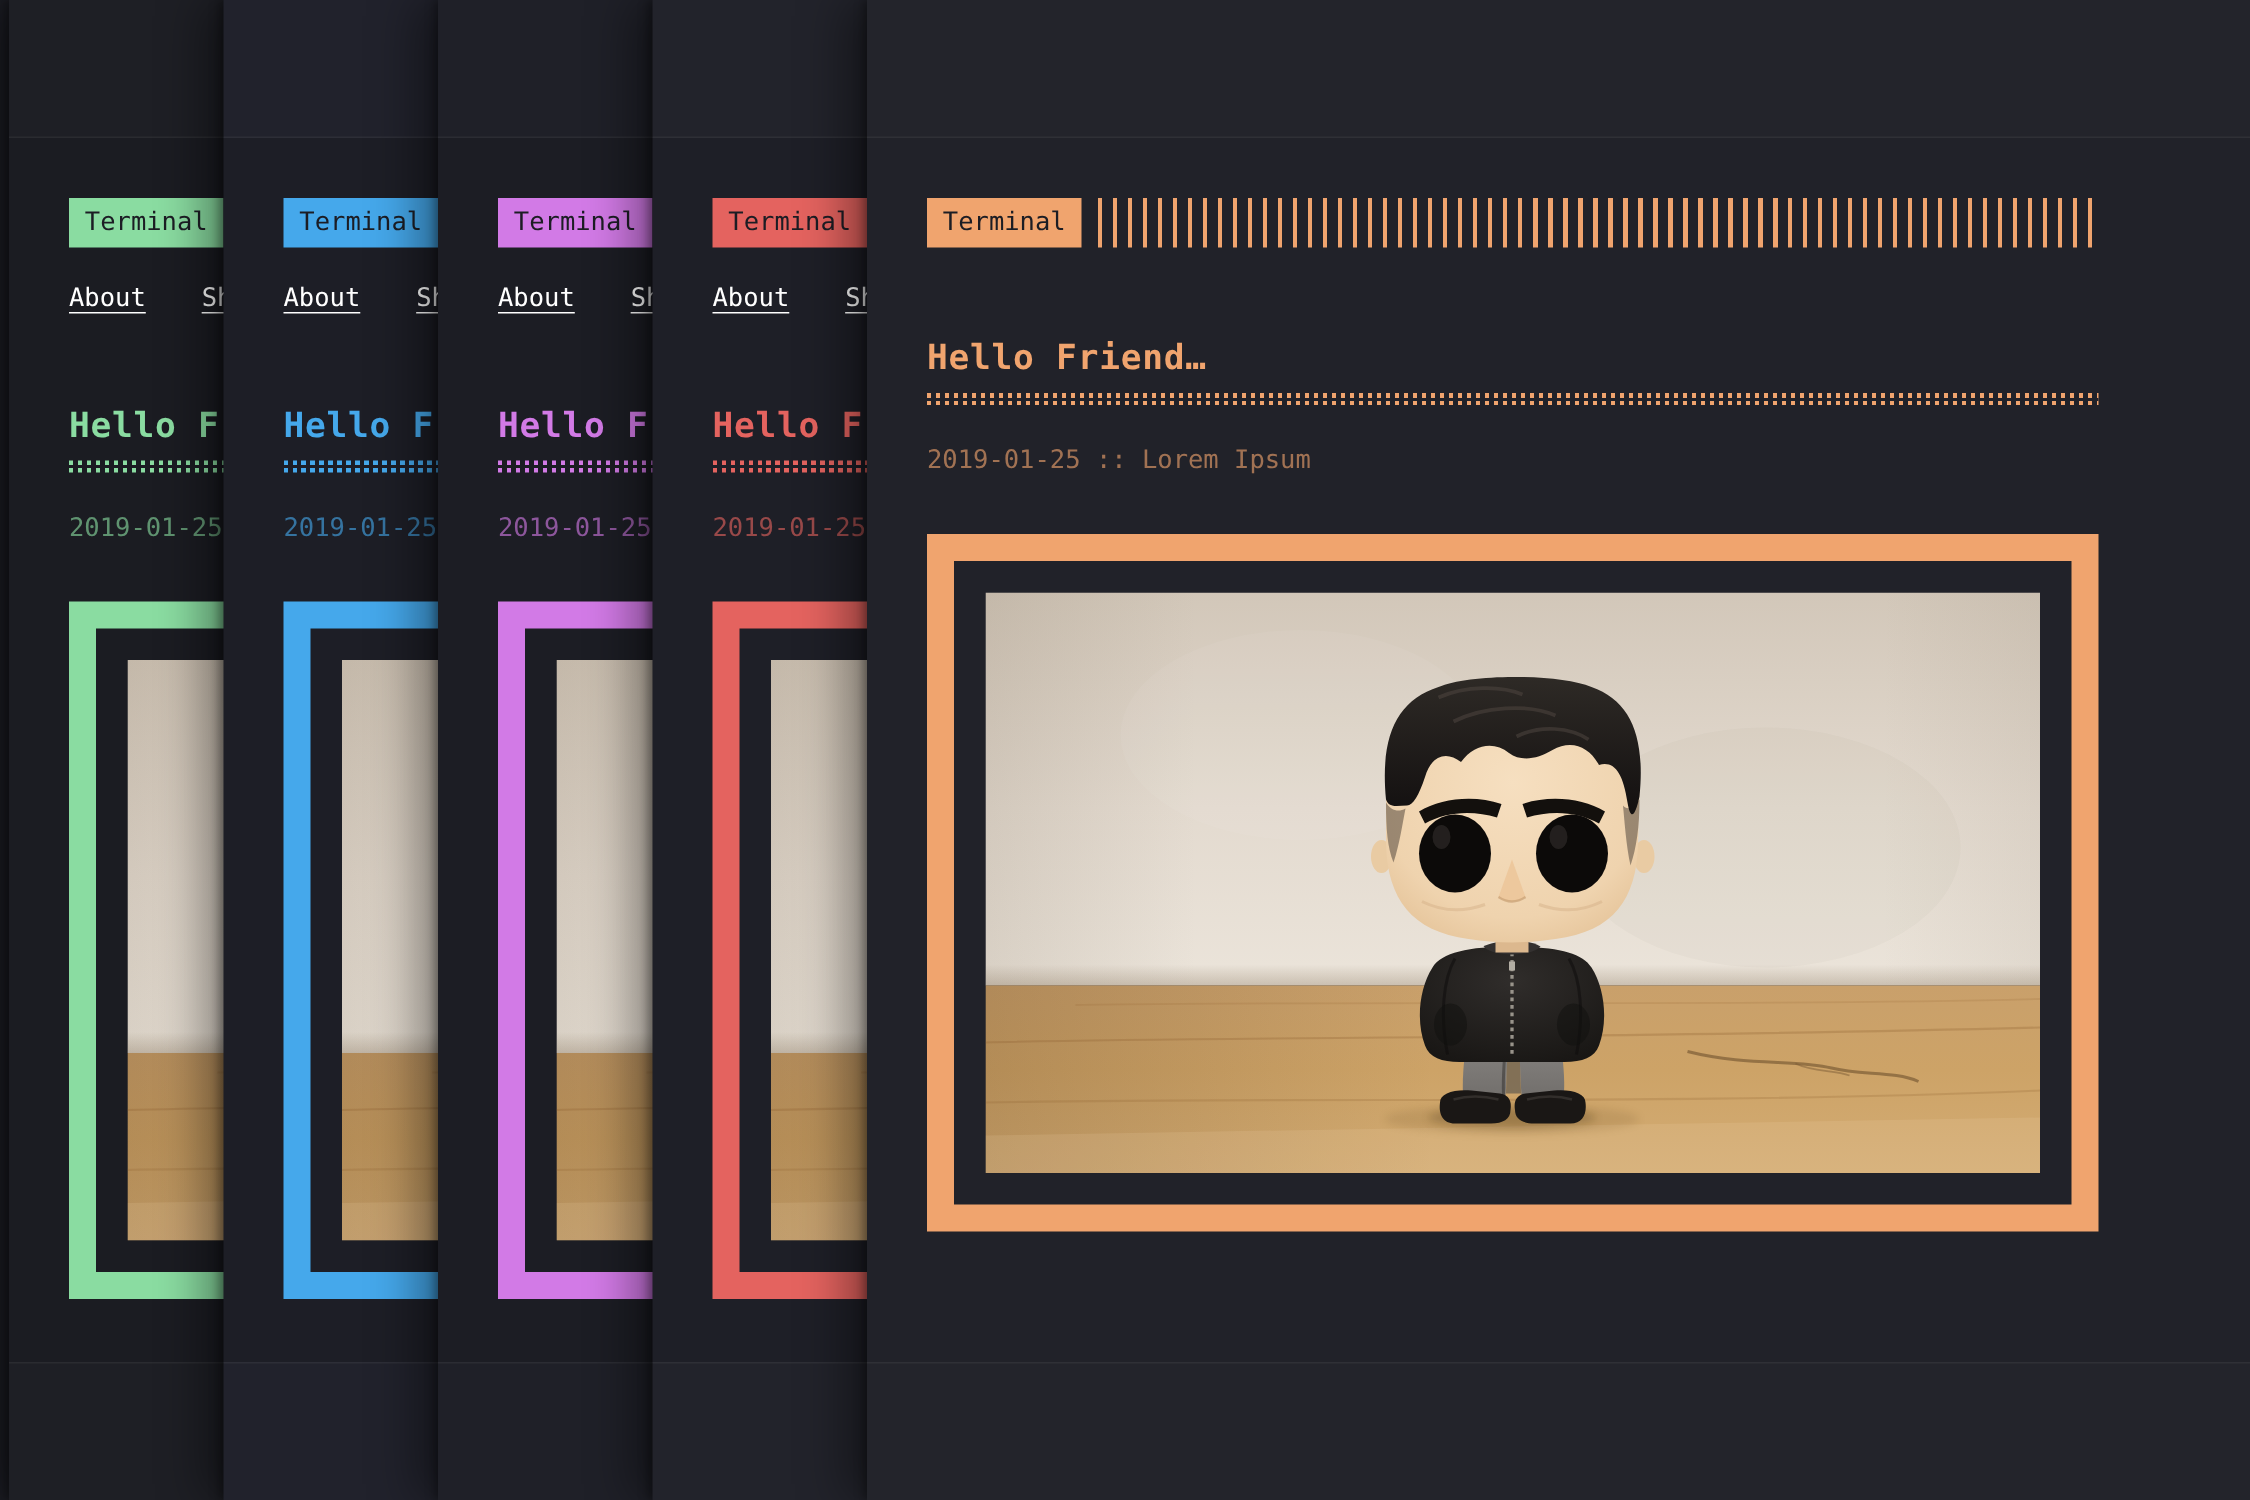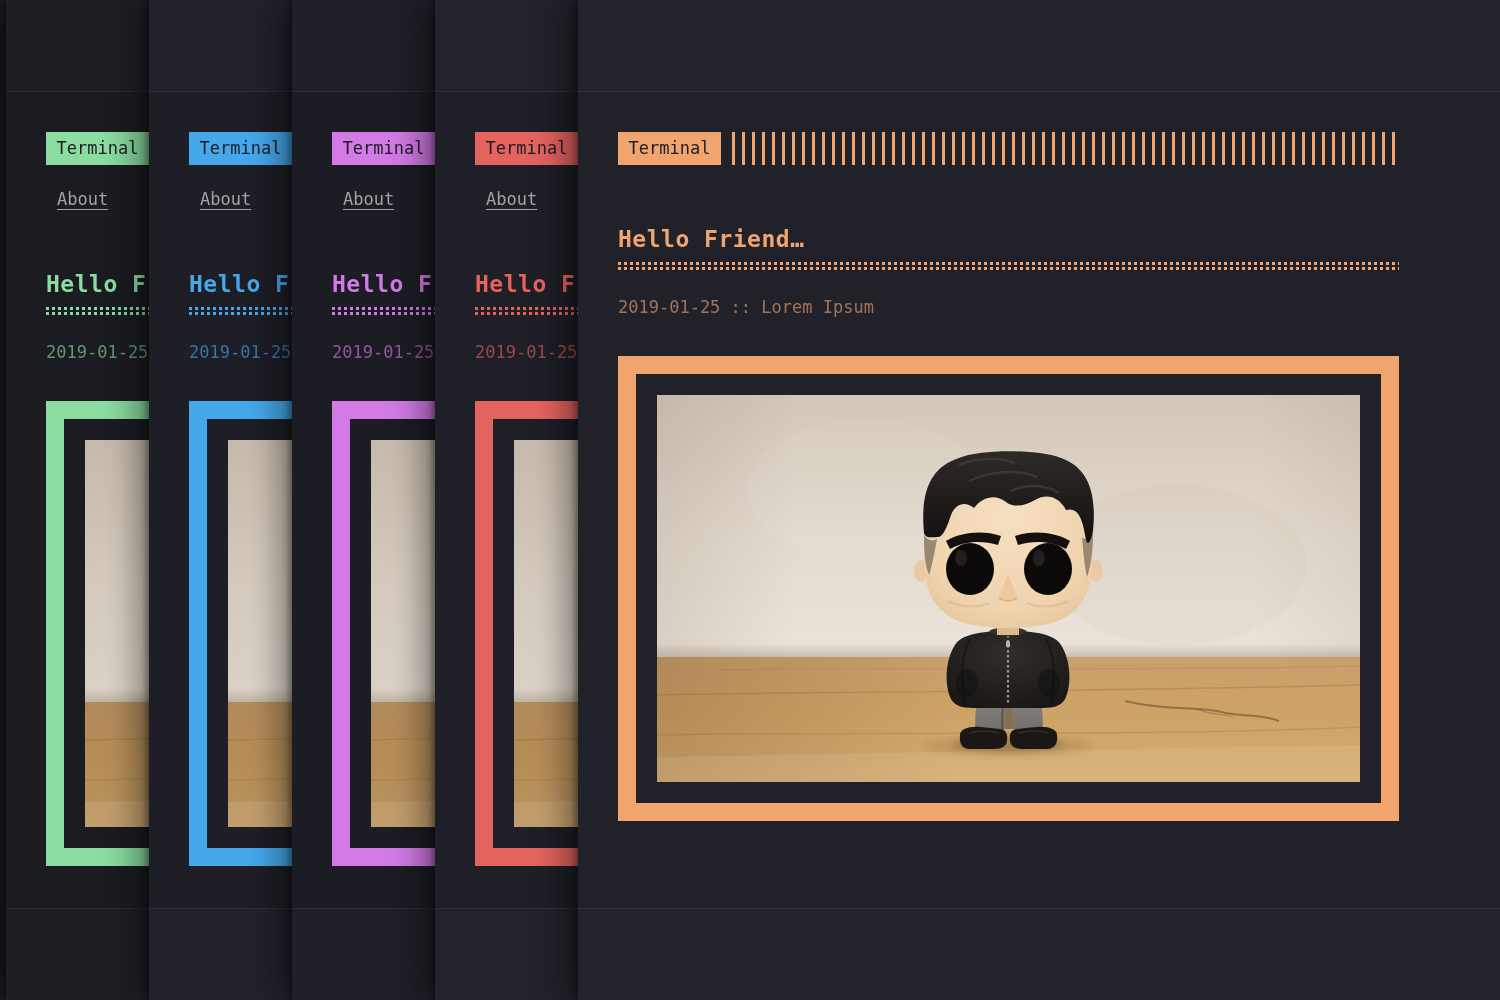--- a/index.html
+++ b/index.html
@@ -29,22 +29,22 @@
     font-size: 17px; line-height: 33px; text-align: center;
     text-decoration: none; cursor: pointer;
   }
   .decoration {
     flex: 1 1 auto; margin-left: 11px; height: 33px;
     background-image: repeating-linear-gradient(90deg, var(--accent) 0 3px, transparent 3px 10px);
   }
 
   .menu { margin-top: 24px; font-size: 17px; line-height: 21px; }
   .nav-link {
-    color: #a3a3a3; text-decoration: underline; text-underline-offset: 4px;
-    margin-right: 27px; cursor: pointer; margin-left: 11px;
+    color: #ffffff; text-decoration: underline; text-underline-offset: 4px;
+    margin-right: 27px; cursor: pointer;
   }
 
   .post-title {
     margin-top: 62px; font-size: 23px; line-height: 24px;
     font-weight: 700; color: var(--accent); letter-spacing: .5px;
   }
   .post-divider {
     margin-top: 11px; height: 8px; width: 781px;
     background-image:
       linear-gradient(to bottom, rgba(0,0,0,0) 0 3px, var(--bg) 3px 5px, rgba(0,0,0,0) 5px 8px),

